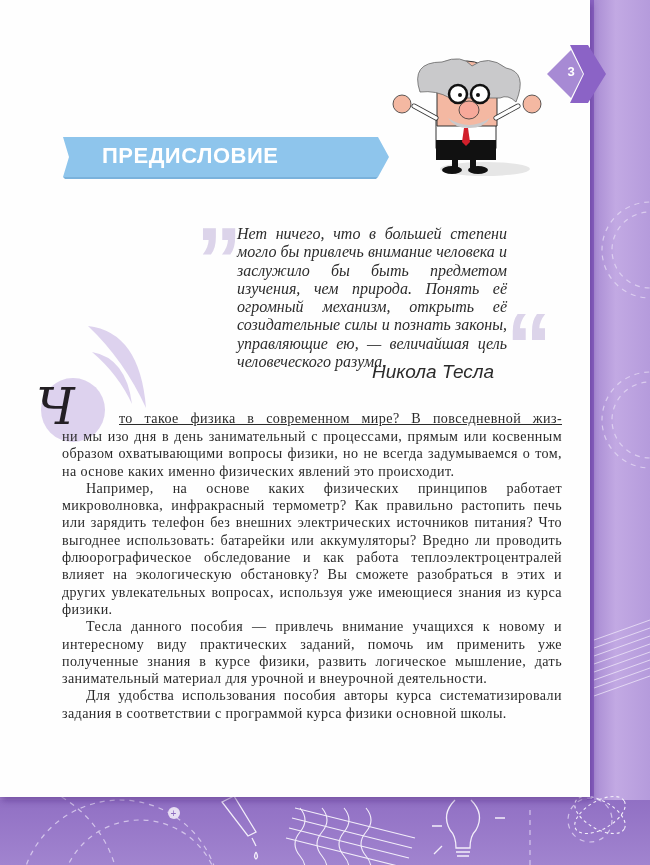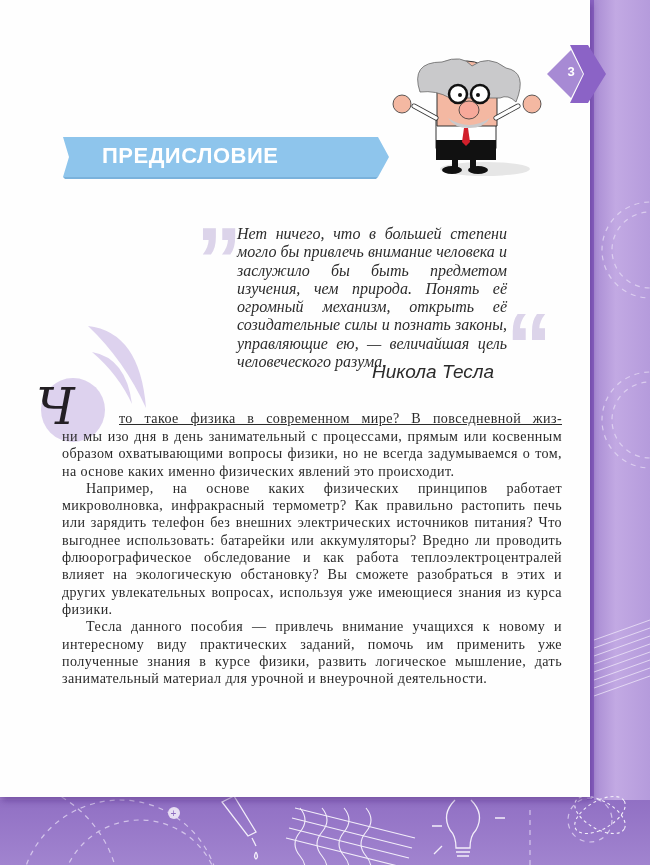--- a/index.html
+++ b/index.html
@@ -146,13 +146,14 @@
 <div class="epigraph">Нет ничего, что в большей степени могло бы привлечь внимание человека и заслужило бы быть предметом изучения, чем природа. Понять её огромный механизм, открыть её созидательные силы и познать законы, управляющие ею, — величайшая цель человеческого разума.</div>
 <div class="epigraph-author">Никола Тесла</div>
 
 <div class="drop-cap">Ч</div>
 <div class="first-line">то такое физика в современном мире? В повседневной жиз-</div>
 
 <div class="body-text" style="top:428px;">
   <p style="text-indent:0">ни мы изо дня в день занимательный с процессами, прямым или косвенным образом охватывающими вопросы физики, но не всегда задумываемся о том, на основе каких именно физических явлений это происходит.</p>
   <p>Например, на основе каких физических принципов работает микроволновка, инфракрасный термометр? Как правильно растопить печь или зарядить телефон без внешних электрических источников питания? Что выгоднее использовать: батарейки или аккумуляторы? Вредно ли проводить флюорографическое обследование и как работа теплоэлектроцентралей влияет на экологическую обстановку? Вы сможете разобраться в этих и других увлекательных вопросах, используя уже имеющиеся знания из курса физики.</p>
   <p>Тесла данного пособия — привлечь внимание учащихся к новому и интересному виду практических заданий, помочь им применить уже полученные знания в курсе физики, развить логическое мышление, дать занимательный материал для урочной и внеурочной деятельности.</p>
+  <p>Для удобства использования пособия авторы курса систематизировали задания в соответствии с программой курса физики основной школы.</p>
 </div>
 
 </body></html>

